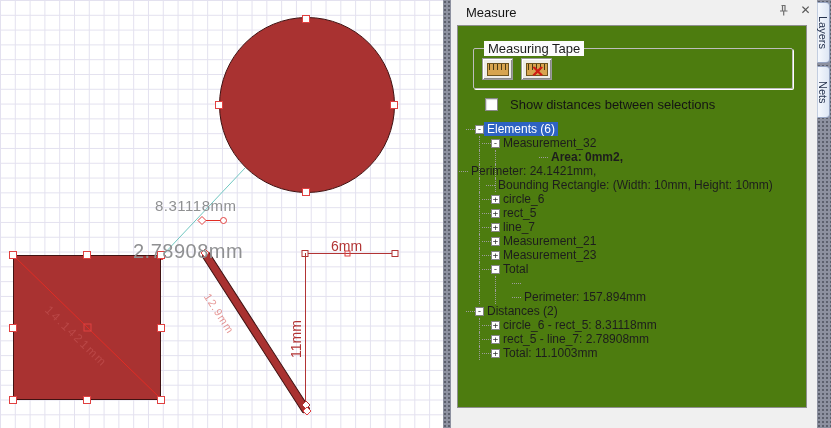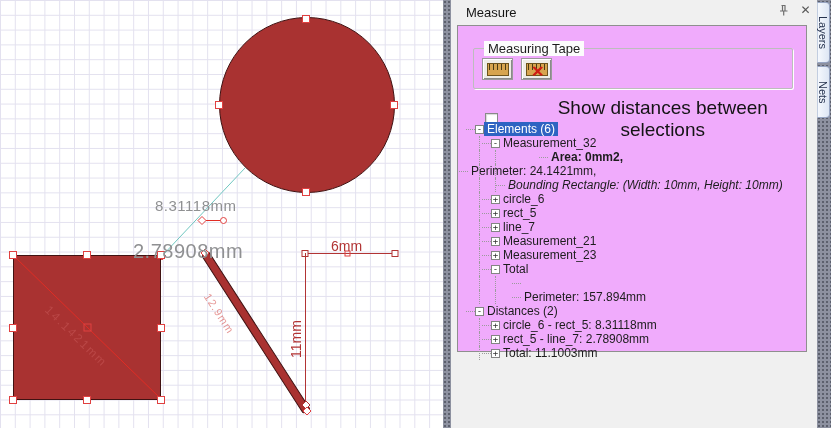--- a/index.html
+++ b/index.html
@@ -48,39 +48,39 @@
   #tab-layers{top:2px;height:61px;}
   #tab-nets{top:66px;height:52px;}
 
   
   #panel{position:absolute;left:451px;top:0;width:366px;height:428px;background:#f0f0f0;}
   #panel-titlebar{position:absolute;left:4px;top:0;width:100%;height:24px;}
   #panel-title{position:absolute;left:11px;top:5px;font-size:13px;color:#151515;}
   #pin-btn{position:absolute;left:320px;top:3px;width:17px;height:17px;text-align:center;}
   #close-btn{position:absolute;left:342px;top:2px;width:17px;height:17px;
              font-size:12px;color:#555;text-align:center;line-height:17px;}
-  #container{position:absolute;left:6px;top:25px;width:350px;height:327px;
-             background:#f0abfc;border:1px solid #8f8f8f;}
+  #container{position:absolute;left:6px;top:25px;width:350px;height:383px;
+             background:#4d7c0f;border:1px solid #8f8f8f;}
   #groupbox{position:absolute;left:15px;top:22px;width:320px;height:41px;
             border:1px solid #bdbdbd;border-radius:2px;box-shadow:1px 1px 0 #fff;}
   #group-label{position:absolute;left:10px;top:-8px;padding:0 4px;background:#fcfcfc;
                font-size:13px;color:#1c1c1c;}
   .tool-btn{position:absolute;top:9px;width:31px;height:22px;background:#efede7;
             border:1px solid #9a9a9a;box-shadow:inset 1px 1px 0 #fff,inset -1px -1px 0 #8a8a8a;
             display:flex;align-items:center;justify-content:center;}
   #tape-btn{left:8px;} #tape-off-btn{left:47px;}
   .ruler{position:relative;width:22px;height:13px;background:#d7a44f;border:1px solid #6f541d;}
   .ruler .ticks{position:absolute;left:1px;top:0;right:1px;height:6px;
     background-image:repeating-linear-gradient(to right,#4a3a14 0 1px,transparent 1px 4px);}
   .redx{position:absolute;left:4px;top:-2px;font-size:16px;font-weight:bold;color:#cf1d15;
         text-shadow:1px 0 #cf1d15;}
   #checkbox-row{position:absolute;left:27px;top:71px;display:flex;align-items:center;}
   #checkbox{width:13px;height:13px;background:#fff;border:1px solid #898989;
             box-shadow:inset 1px 1px 1px #d9d9d9;}
-  #checkbox-label{margin-left:22px;font-size:19px;color:#141414;text-align:center;}
+  #checkbox-label{margin-left:12px;font-size:13px;color:#141414;text-align:center;}
 
   
   #tree{position:absolute;left:1px;top:96px;width:346px;}
   .trow{position:relative;height:14px;display:flex;align-items:center;
         font-size:12px;line-height:14px;color:#1d1d1d;white-space:nowrap;}
   .stub{width:9px;border-top:1px dotted #9c9c9c;flex:none;}
   .exp{flex:none;width:9px;height:9px;margin:0 0 0 0;background:#fff;border:1px solid #848484;
        font-size:9px;line-height:7px;text-align:center;color:#333;
        font-family:"DejaVu Sans Mono",monospace;}
   .tlabel{padding:0 3px;}
@@ -196,21 +196,21 @@
             <span class="guide" style="left: 36px;"></span>
             <span class="stub"></span>
             <span class="tlabel">Area: 0mm2,</span>
           </div>
           <div class="trow" style="">
             <span class="guide" style="left: 20px;"></span>
             <span class="guide" style="left: 36px;"></span>
             <span class="stub"></span>
             <span class="tlabel">Perimeter: 24.1421mm,</span>
           </div>
-          <div class="trow" style="padding-left: 37px; font-style: italic;">
+          <div class="trow" style="padding-left: 27px;">
             <span class="guide" style="left: 20px;"></span>
             <span class="guide" style="left: 36px;"></span>
             <span class="stub"></span>
             <span class="tlabel">Bounding Rectangle: (Width: 10mm, Height: 10mm)</span>
           </div>
           <div class="trow" style="padding-left: 23px;">
             <span class="guide" style="left: 20px;"></span>
             <span class="stub"></span>
             <span class="exp">+</span>
             <span class="tlabel">circle_6</span>

